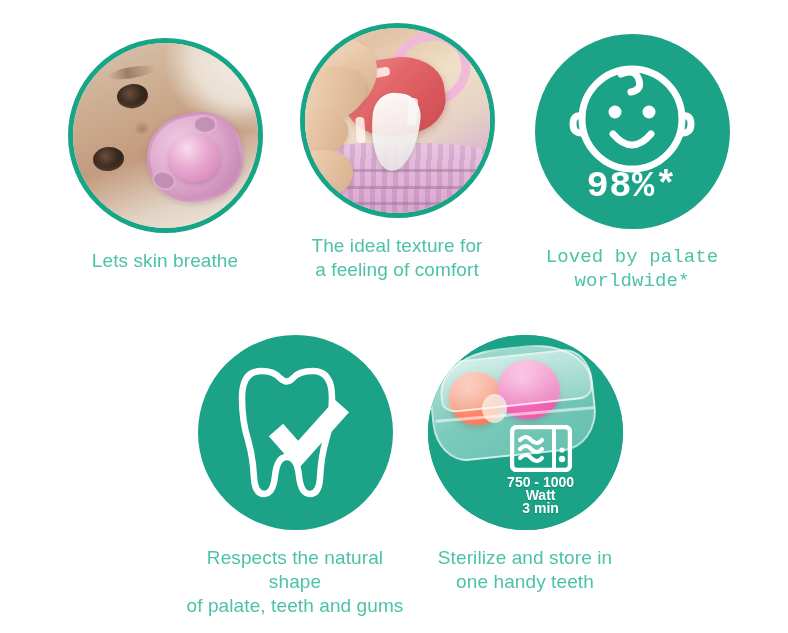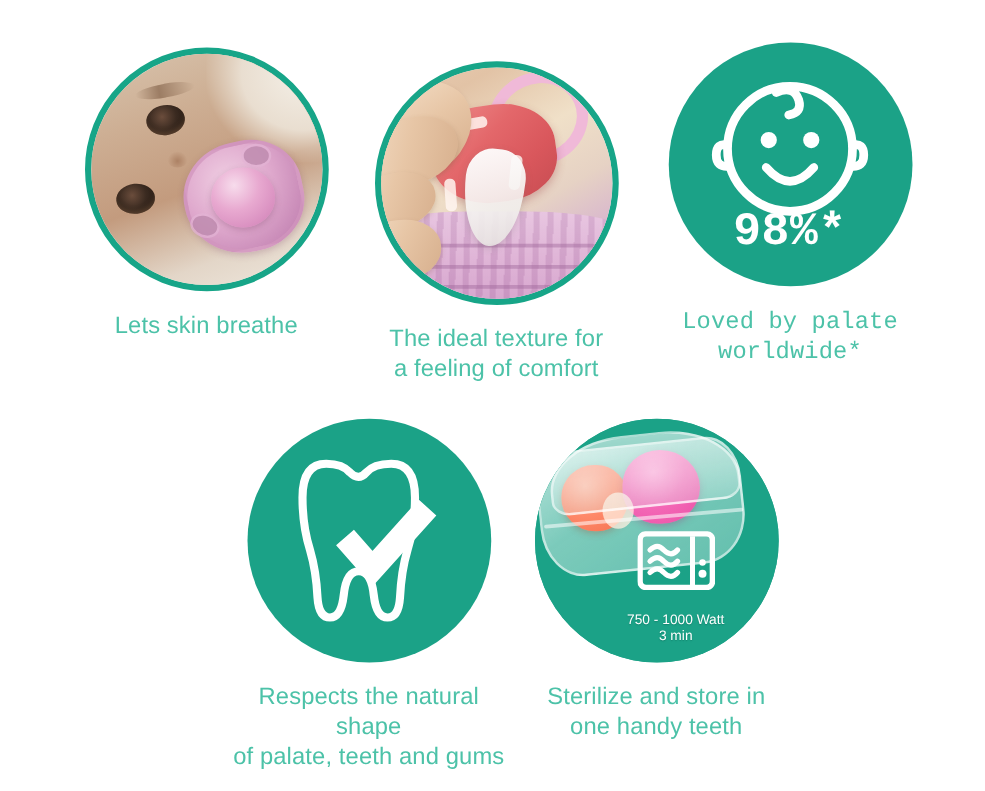--- a/index.html
+++ b/index.html
@@ -264,25 +264,25 @@
     width: 44%;
     text-align: center;
   }
   .mw-icon {
     width: 62px;
     height: 47px;
     margin: 0 auto;
     display: block;
   }
   .mw-text {
-    margin-top: 18px;
+    margin-top: 4px;
     color: #ffffff;
-    font-size: 11px;
+    font-size: 14px;
     line-height: 13px;
-    font-weight: 400;
+    font-weight: 700;
     white-space: pre-line;
     text-shadow: 0 1px 1px rgba(0,80,65,.35);
   }
 
   
   .pct-label {
     position: absolute;
     left: 0; right: 0;
     bottom: 22px;
     text-align: center;
@@ -310,21 +310,21 @@
         <div class="baby-nose"></div>
         <div class="paci-shield"></div>
         <div class="paci-hole h1"></div>
         <div class="paci-hole h2"></div>
         <div class="paci-knob"></div>
       </div>
     </div>
     <div class="caption">Lets skin breathe</div>
   </div>
 
-  <div class="feature" style="left:282px; top:49px;">
+  <div class="feature" style="left:282px; top:23px;">
     <div class="circle-wrap">
       <div class="circle photo">
         <div class="photo-hand"></div>
         <div class="knit">
           <div class="knit-line" style="top:34%"></div>
           <div class="knit-line" style="top:56%"></div>
           <div class="knit-line" style="top:76%"></div>
         </div>
         <div class="paci2-ring"></div>
         <div class="paci2-shield"></div>

